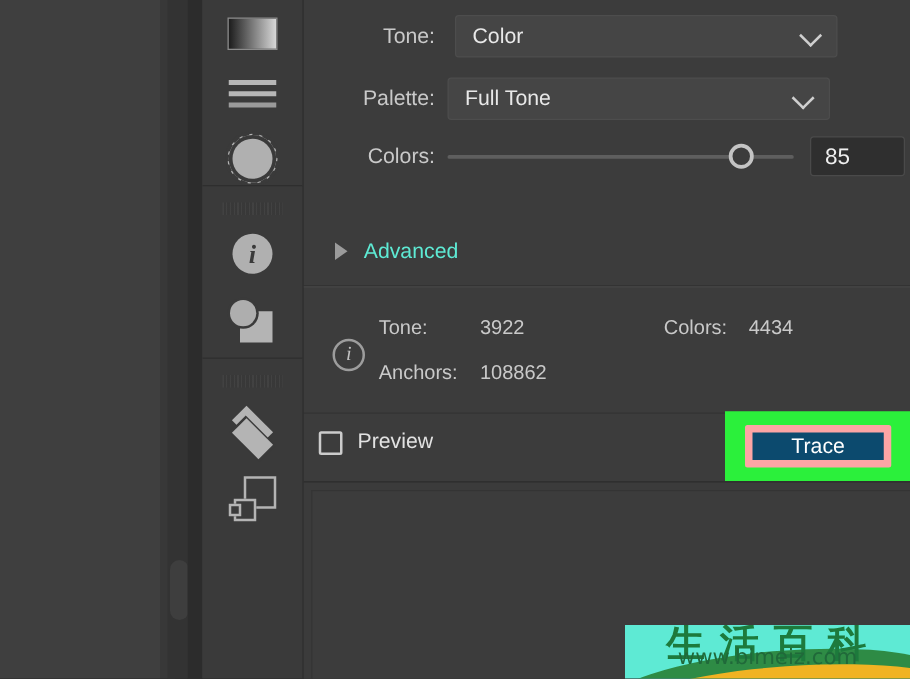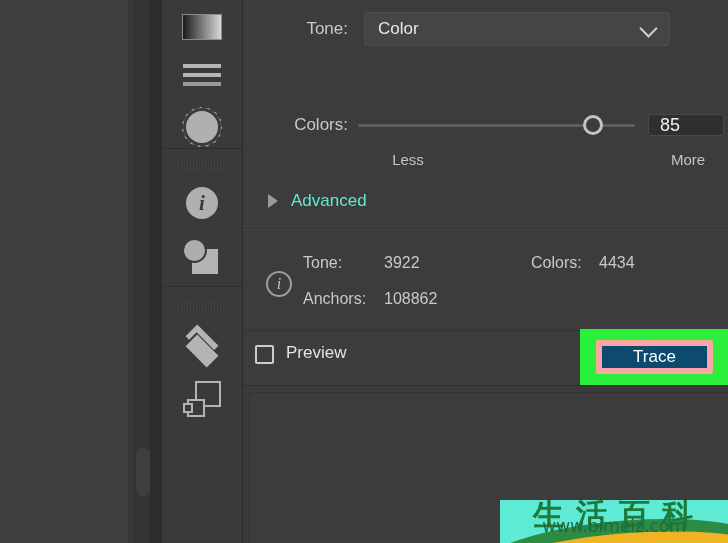--- a/index.html
+++ b/index.html
@@ -237,21 +237,21 @@
     margin-top: -10px;
     border-radius: 50%;
     border: 3px solid #c4c4c4;
     background: #3c3c3c;
     box-sizing: border-box;
   }
   .numbox {
     background: #2f2f2f;
     border: 1px solid #4a4a4a;
     border-radius: 3px;
-    height: 22px;
+    height: 32px;
     display: flex;
     align-items: center;
     box-sizing: border-box;
   }
   .numbox span {
     color: #efefef;
     font-size: 18px;
     padding-left: 11px;
   }
   .hint { color: #c4c4c4; font-size: 15px; }
@@ -443,36 +443,39 @@
   <div class="panel">
 
     <div class="row" style="top:12px; height:34px;">
       <div class="lbl" style="width:105px;">Tone:</div>
       <div class="field" style="margin-left:16px; width:306px;">
         <span class="val">Color</span>
         <span class="chev"></span>
       </div>
     </div>
 
+    <div class="row" style="top:62px; height:34px;">
+      <div class="lbl" style="width:105px;">Palette:</div>
+      <div class="field" style="margin-left:10px; width:306px;">
+        <span class="val">Full Tone</span>
+        <span class="chev"></span>
+      </div>
+    </div>
 
     <div class="row" style="top:108px; height:34px;">
       <div class="lbl" style="width:105px;">Colors:</div>
       <div class="slider-wrap" style="margin-left:10px; width:277px;">
         <span class="track"></span>
         <span class="knob" id="colors-knob" style="left: calc(85% - 10px);"></span>
       </div>
       <div class="numbox" style="margin-left:13px; width:76px;">
         <span>85</span>
       </div>
     </div>
 
-    <div class="row" style="top:148px; height:22px;">
-      <div class="hint" style="margin-left:125px; width:90px; text-align:center;">Less</div>
-      <div class="hint" style="margin-left:200px; width:90px; text-align:center;">More</div>
-    </div>
 
     <div class="row" style="top:186px; height:30px;">
       <span class="tri" style="margin-left:25px;"></span>
       <span class="adv-text" style="margin-left:13px;">Advanced</span>
     </div>
 
     <div class="hr" style="top:228px;"></div>
     <div class="hr-lite" style="top:229px;"></div>
 
     <div style="position:absolute; left:0; top:240px; width:485px; height:88px;">

